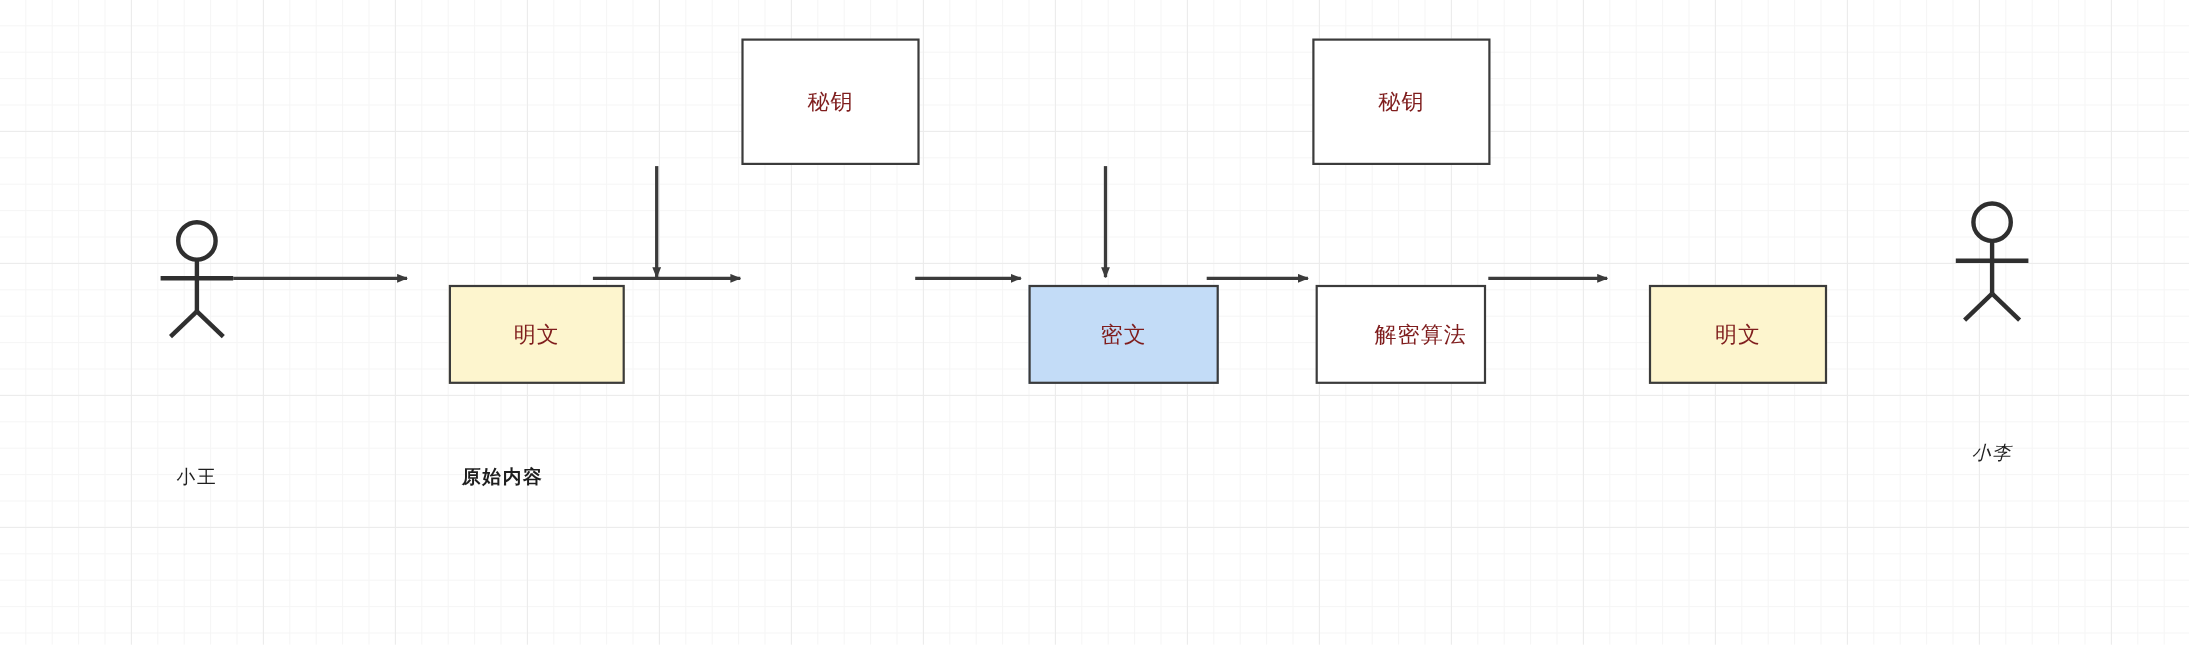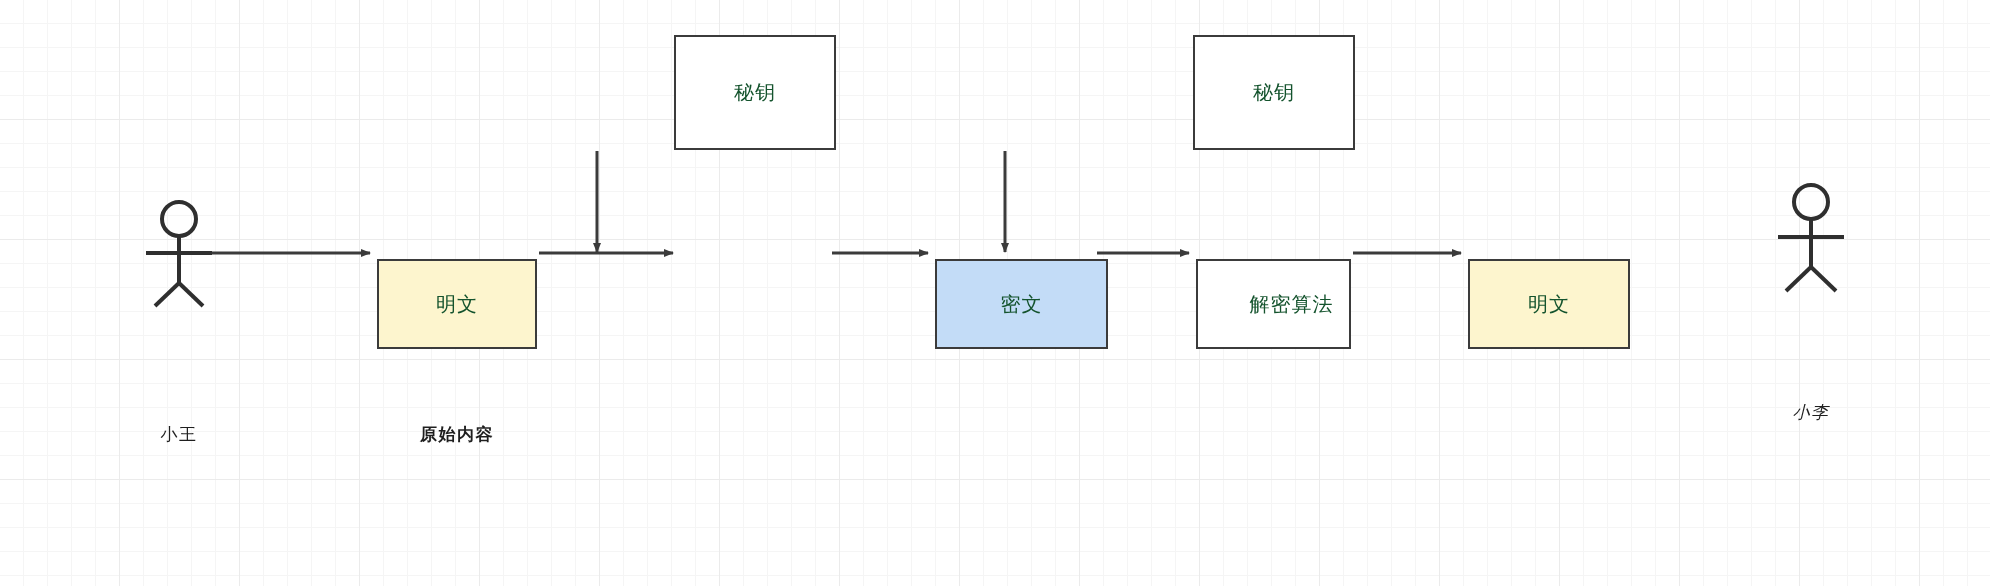--- a/index.html
+++ b/index.html
@@ -34,25 +34,25 @@
     height: 586px;
   }
   .node {
     position: absolute;
     box-sizing: border-box;
     border: 2.5px solid #3b3b3b;
     display: flex;
     align-items: center;
     justify-content: center;
     font-size: 20px;
-    color: #14532d;
+    color: #7f1d1d;
     letter-spacing: 1px;
     z-index: 2;
   }
-  .node.fill-yellow { background: #fdf5ce; }
+  .node.fill-yellow { background: #fdf5ce; margin-left: 31px; }
   .node.fill-blue   { background: #c3dcf7; }
   .node.fill-white  { background: #ffffff; }
   .caption {
     position: absolute;
     font-size: 17px;
     color: #1f1f1f;
     letter-spacing: 1.5px;
     white-space: nowrap;
     z-index: 2;
   }

